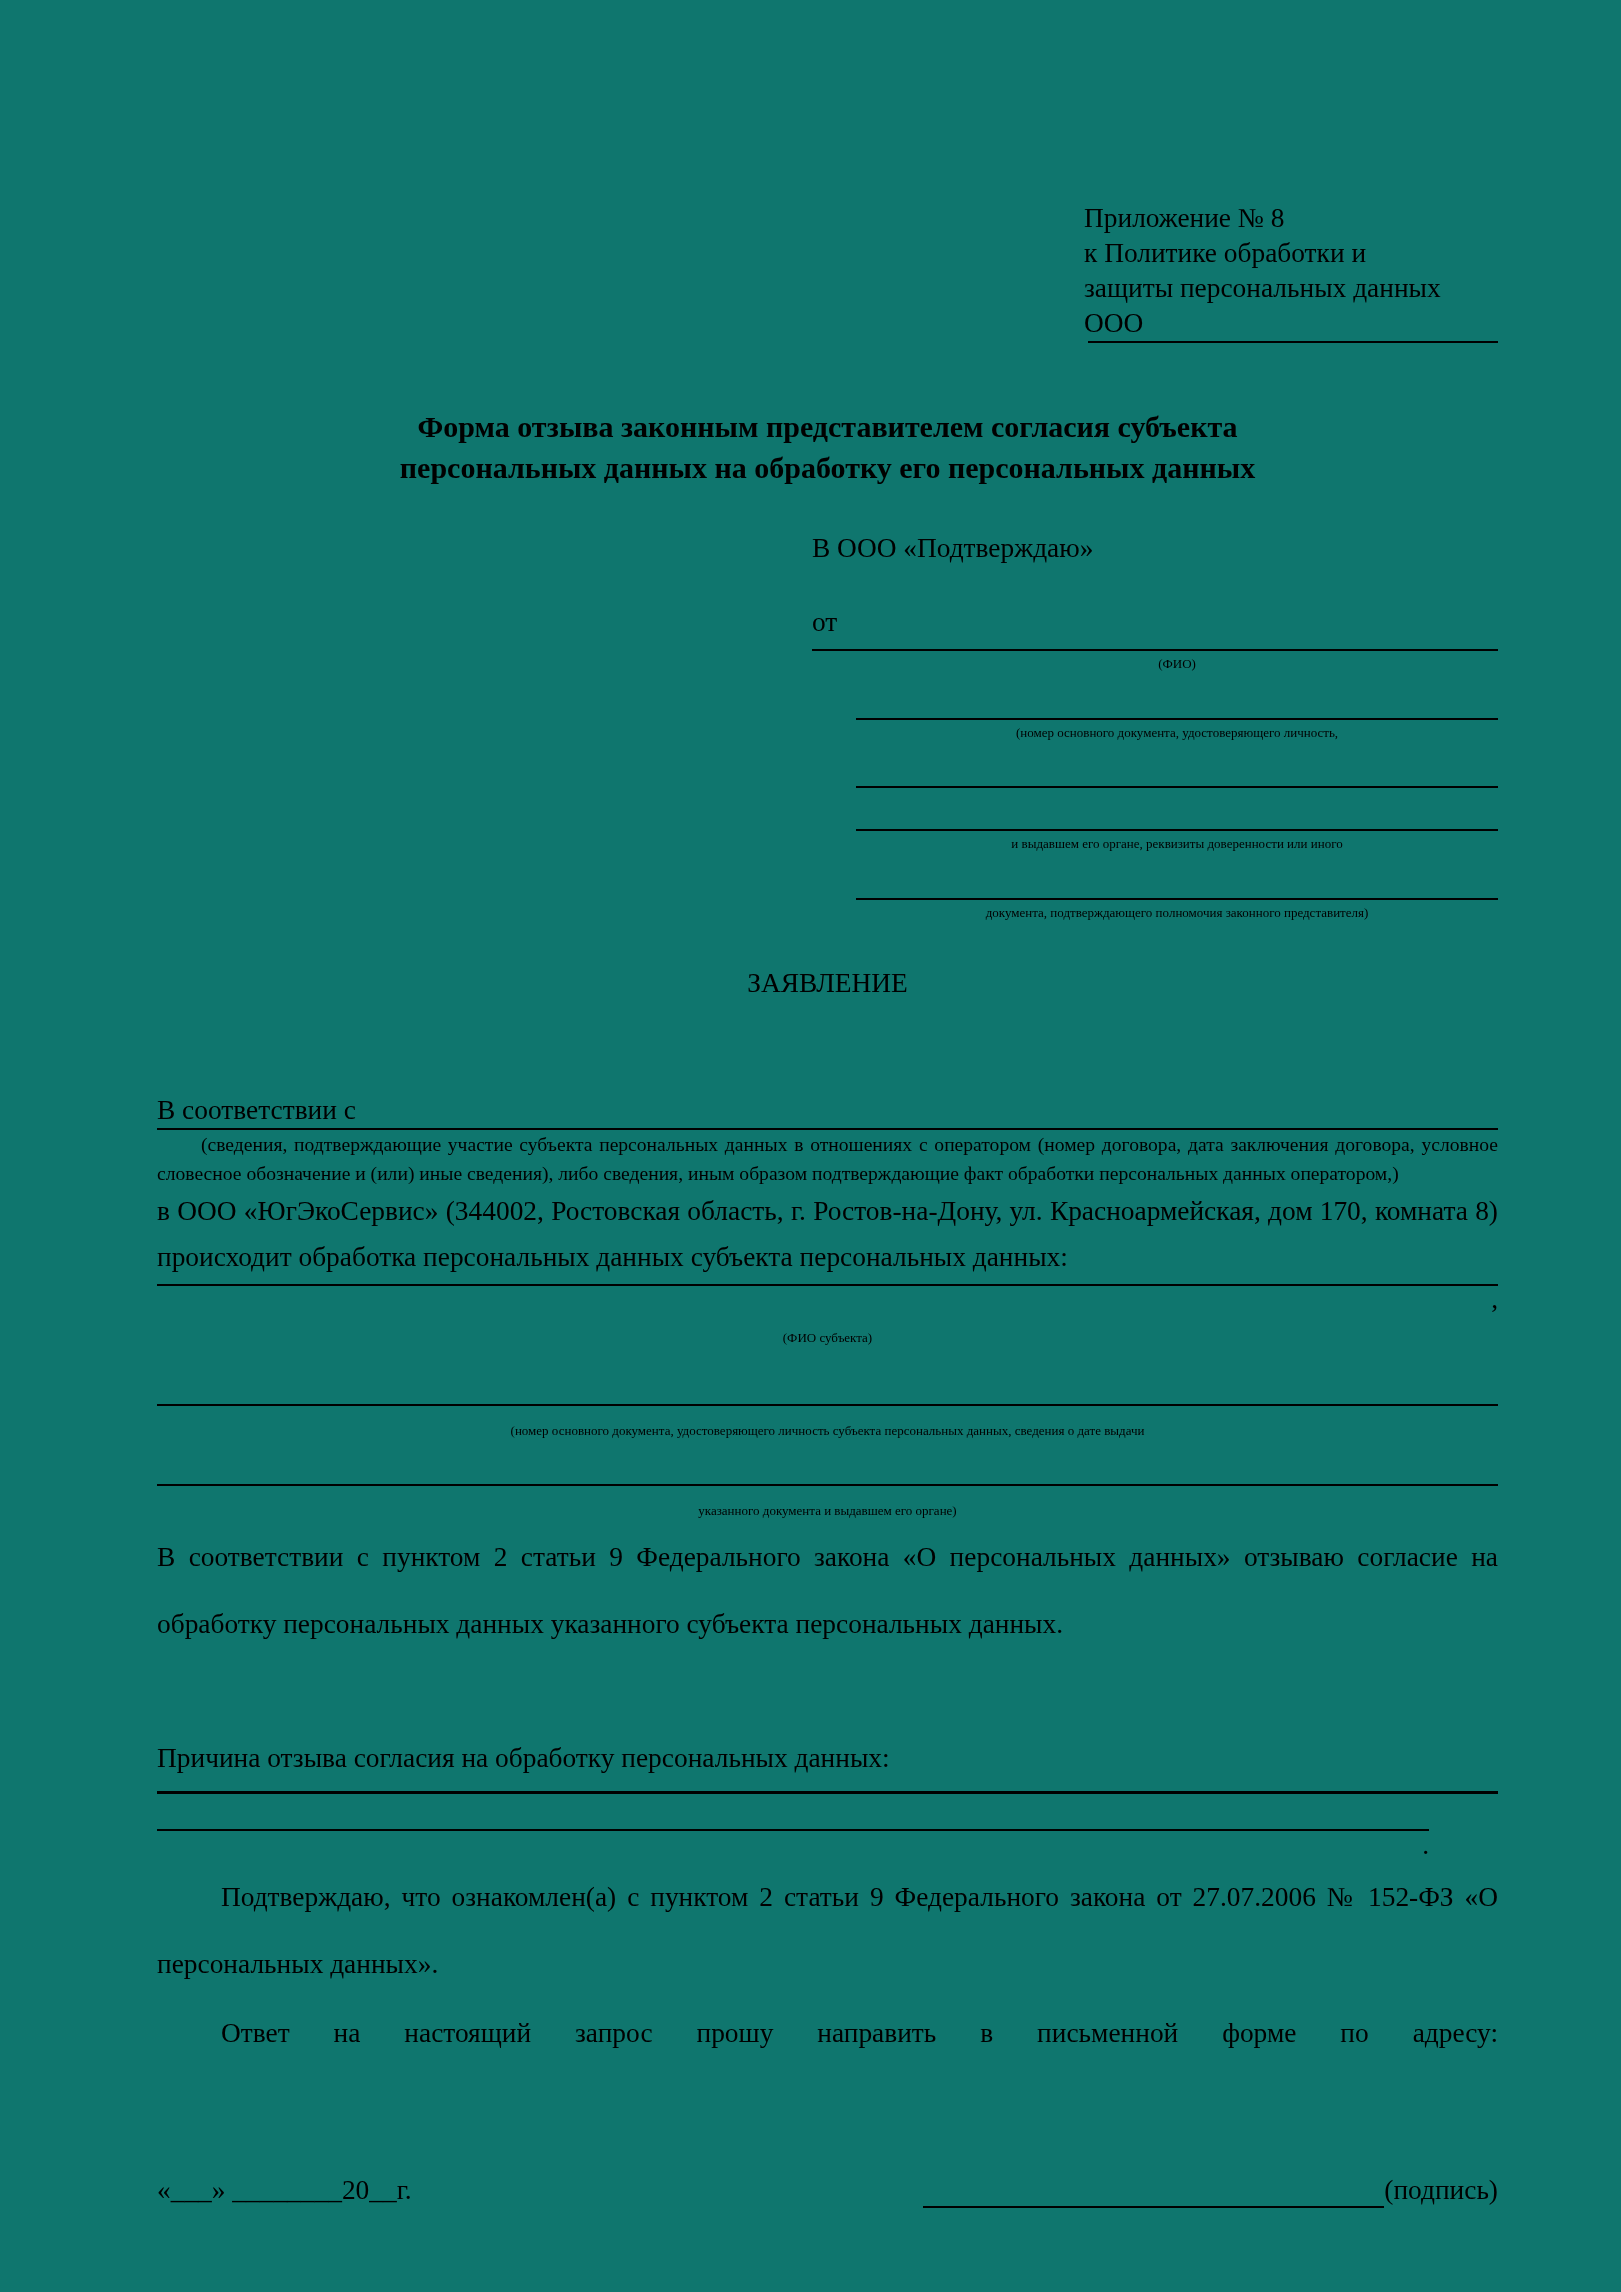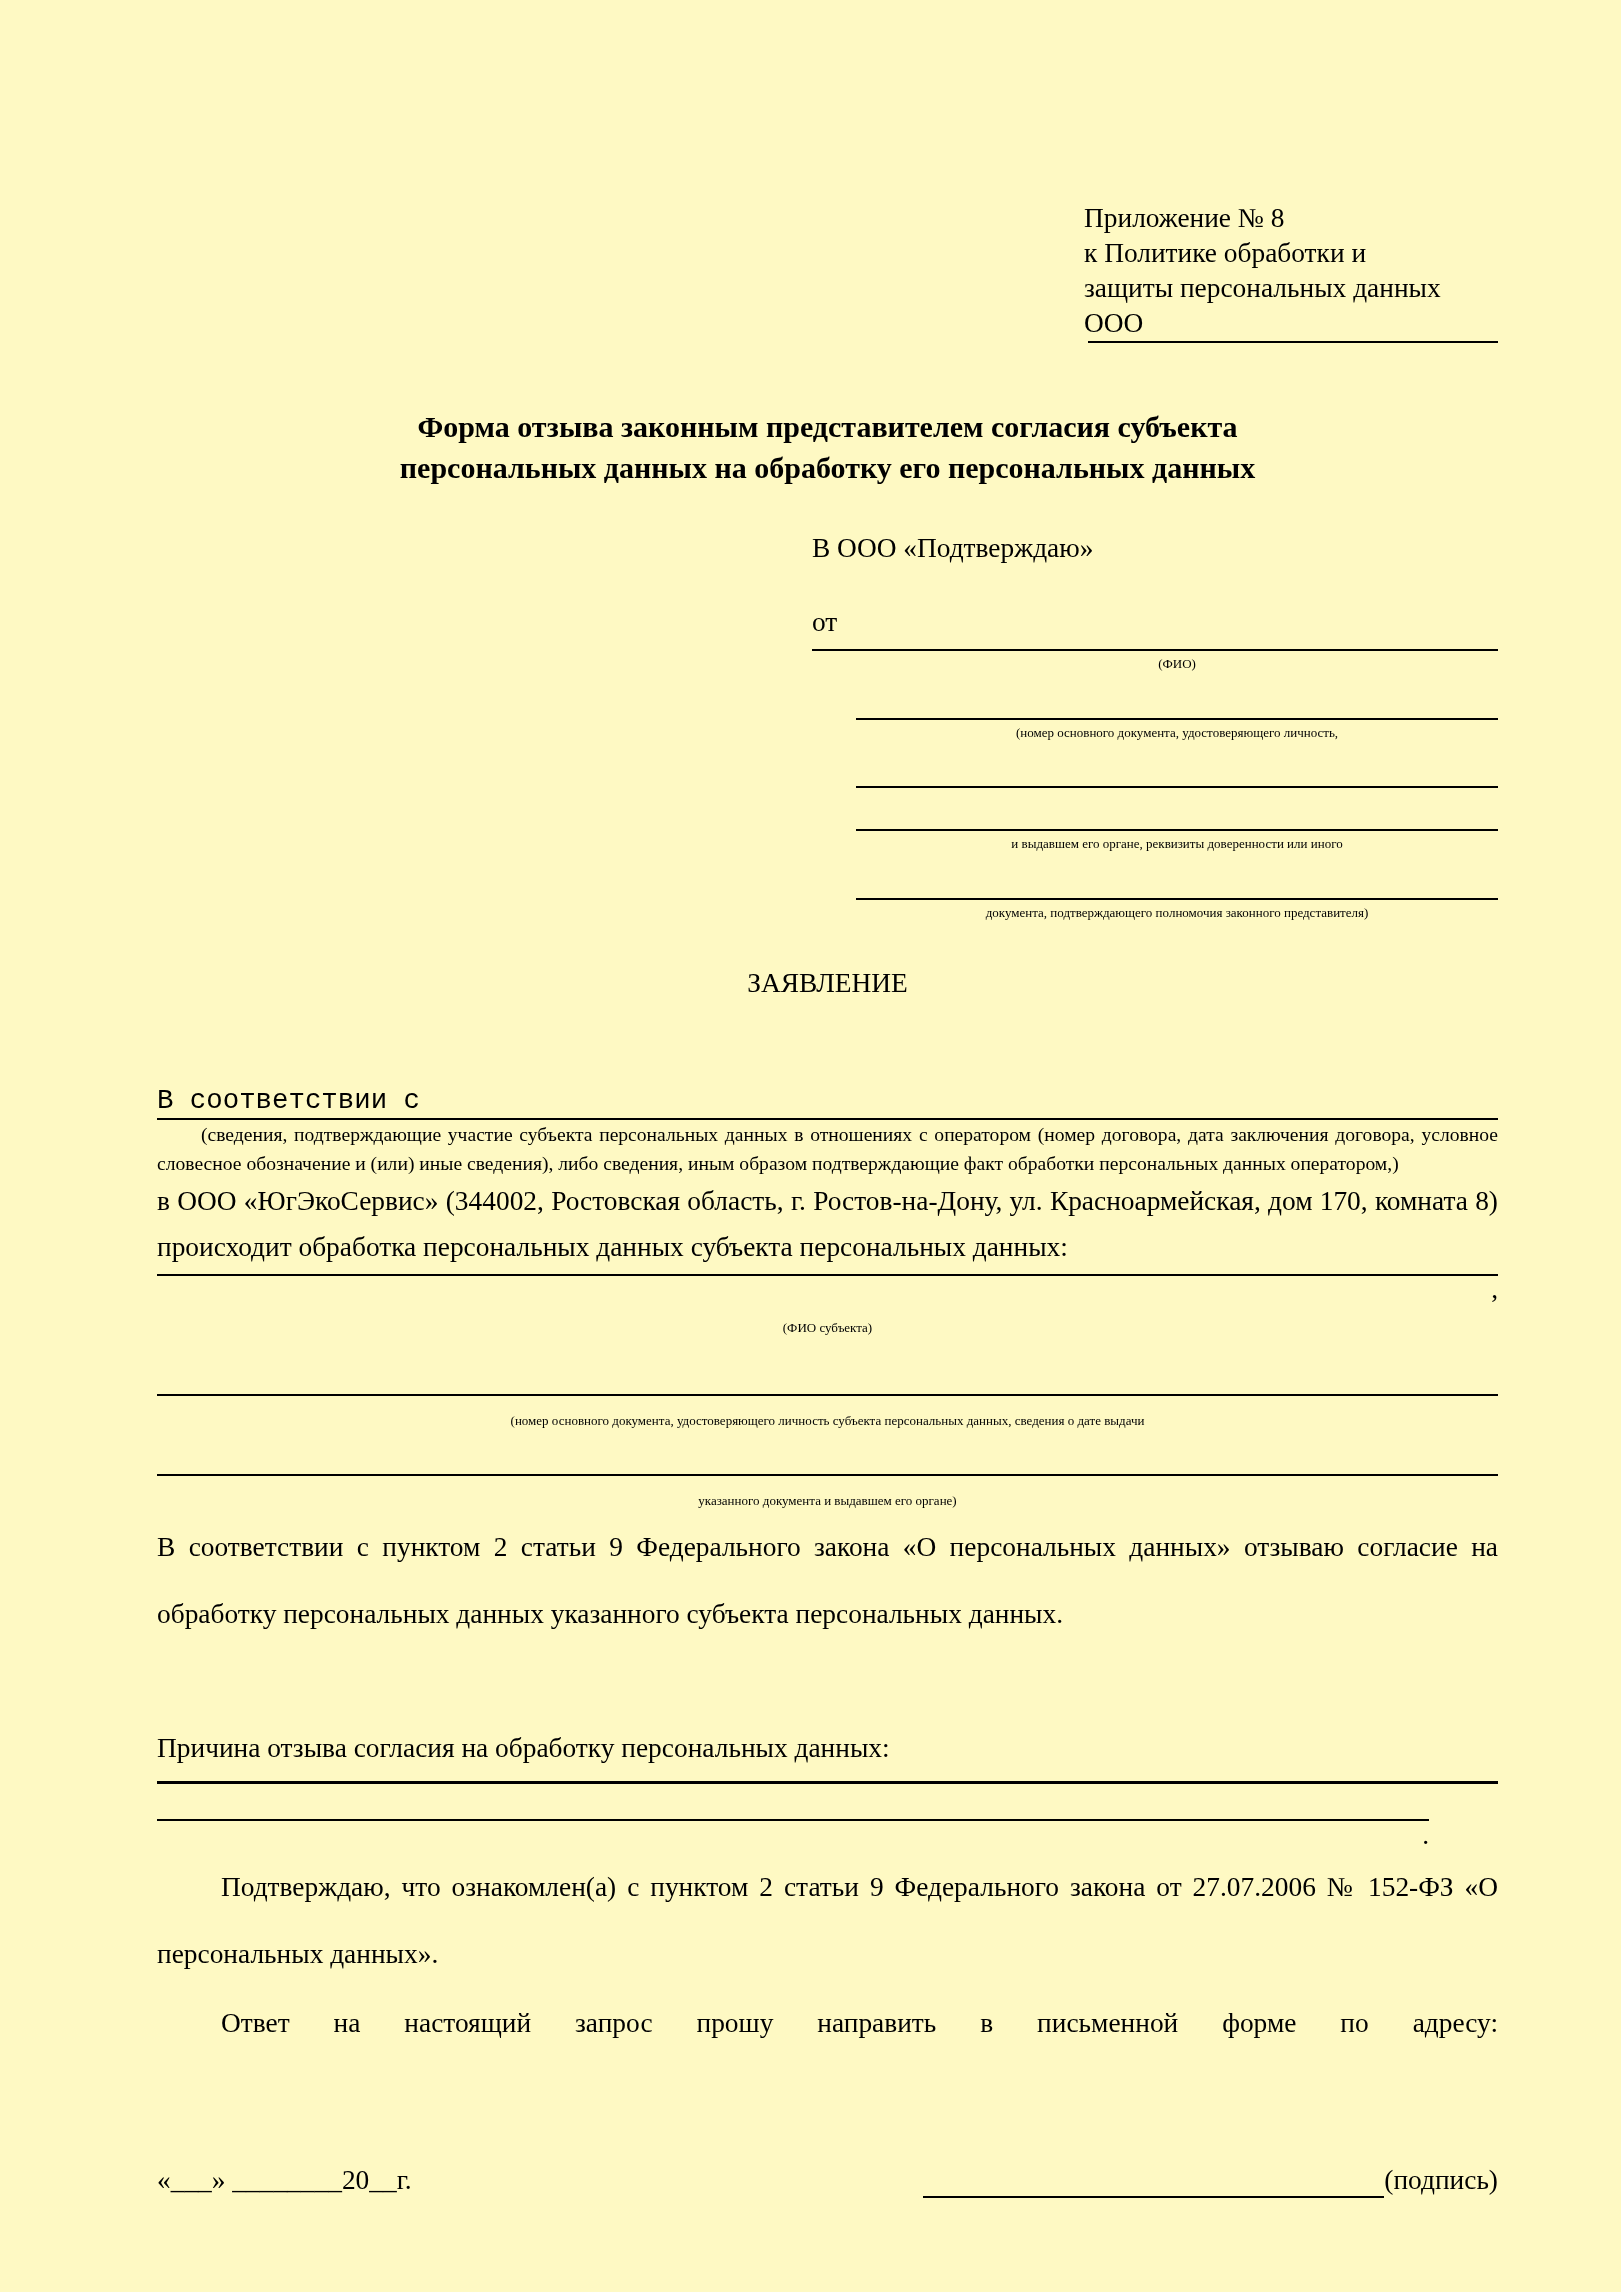--- a/index.html
+++ b/index.html
@@ -5,21 +5,21 @@
   html, body {
     margin: 0;
     padding: 0;
     background: #7d7d7d;
   }
   .page {
     position: relative;
     width: 1621px;
     height: 2293px;
     margin: 0 auto;
-    background: #fef9c3;
+    background: #0f766e;
     color: #000000;
     font-family: "Liberation Serif", "DejaVu Serif", serif;
     font-size: 27.4px;
     box-sizing: border-box;
     padding: 201px 123px 0 157px;
     overflow: hidden;
   }
   .page * { box-sizing: border-box; }
 
   
@@ -61,21 +61,21 @@
   .from-label { flex: 0 0 44px; margin-top: 8px; }
   .addressee-lines { margin-left: 44px; }
   .addressee-lines .spacer-rule { height: 43px; }
 
   
   .statement-heading {
     margin-top: 41px;
     text-align: center;
     line-height: 35px;
   }
-  .accordance-row { margin-top: 18px; line-height: 35px; font-family: Liberation Mono, monospace; }
+  .accordance-row { margin-top: 28px; line-height: 35px; }
   .accordance-indent { flex: 0 0 64px; }
   .accordance-label { white-space: nowrap; padding-right: 9.8px; }
 
   .fine-print {
     font-size: 19.6px;
     line-height: 29px;
     text-align: justify;
     text-indent: 44px;
   }
   .para-15 {

